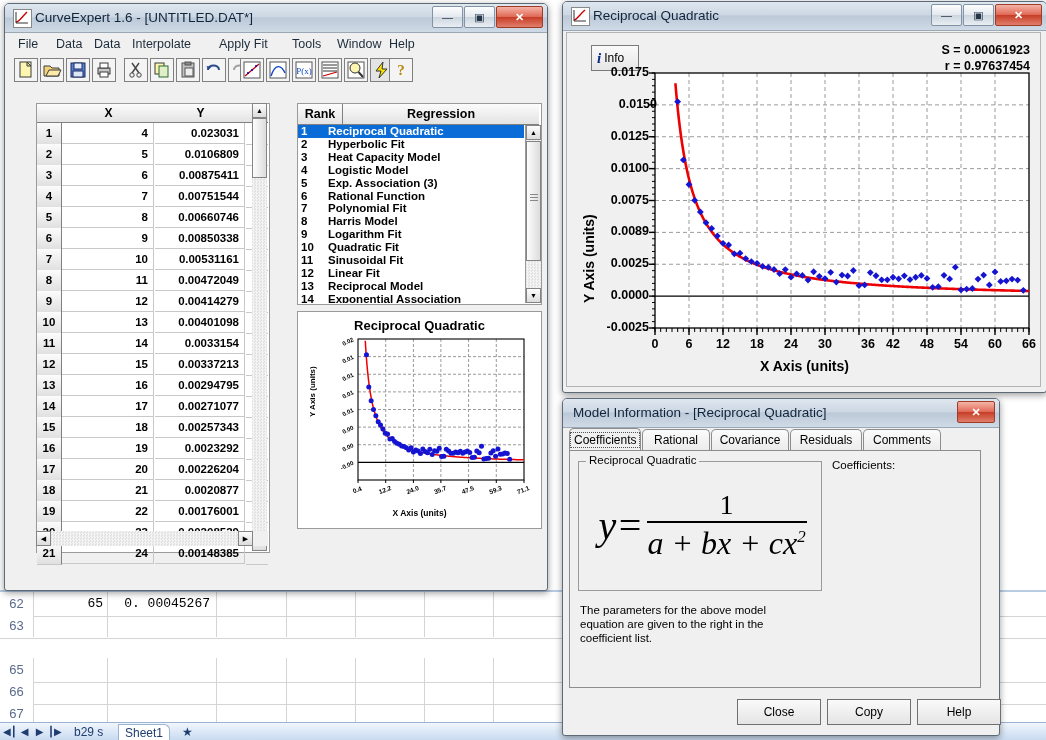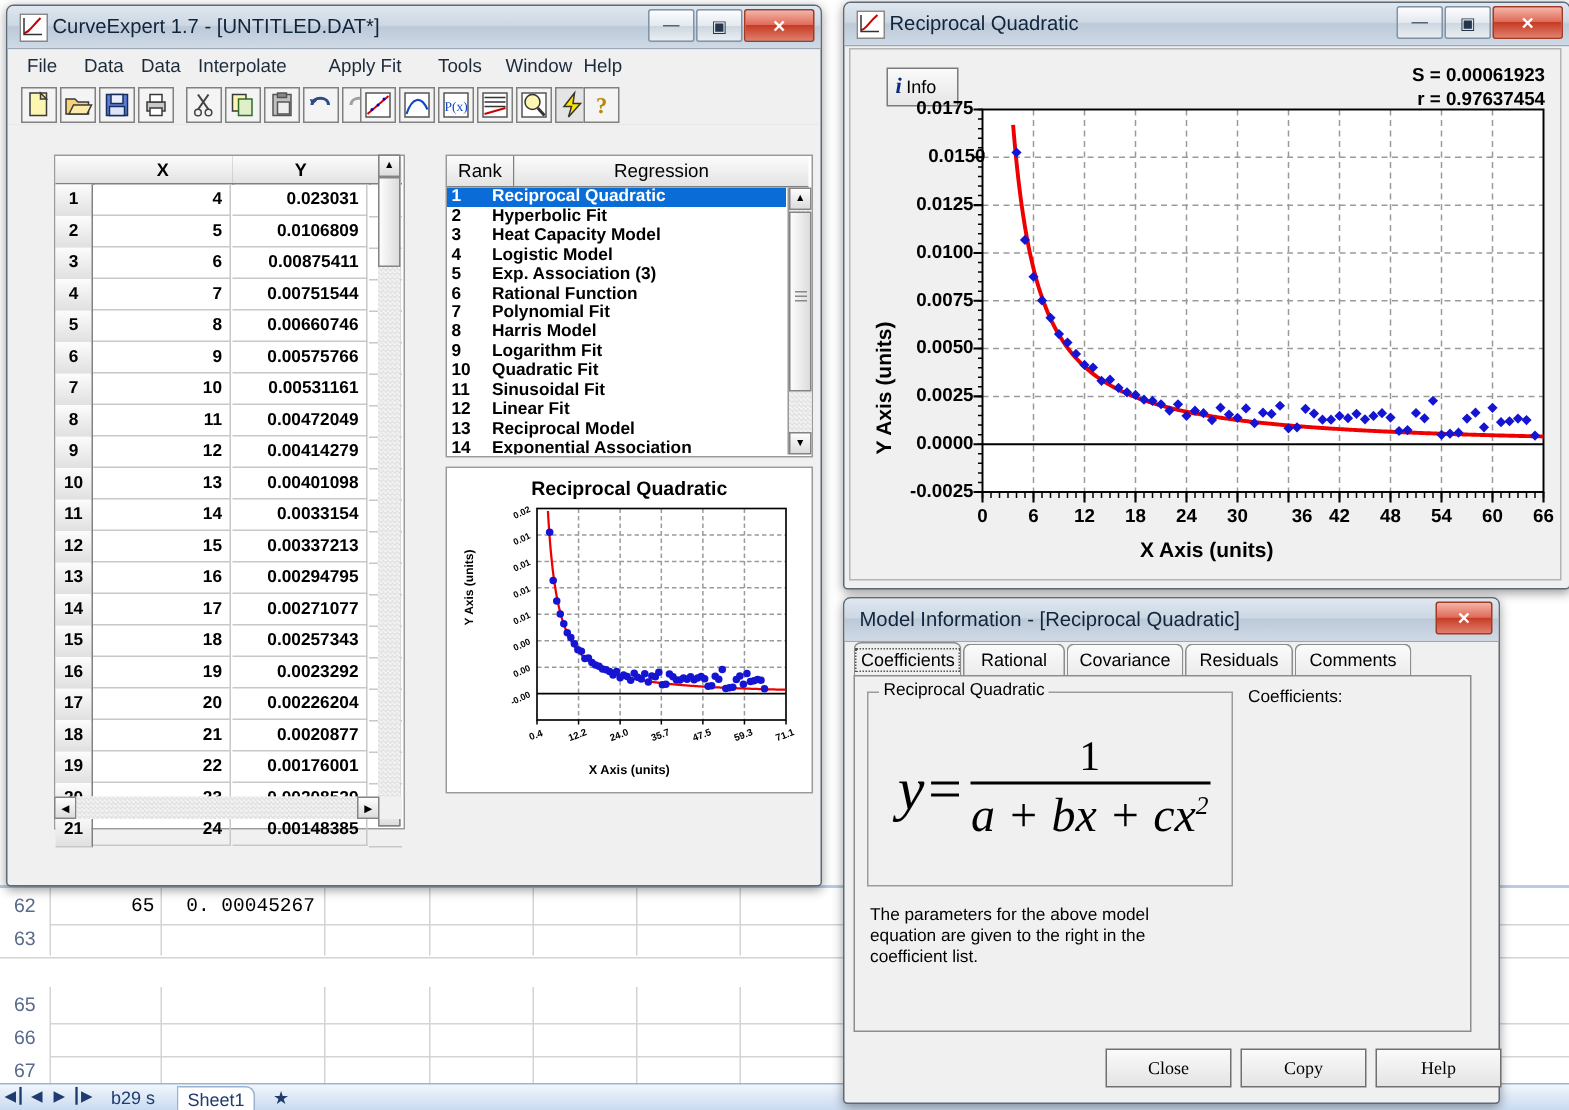--- a/index.html
+++ b/index.html
@@ -79,21 +79,21 @@
   .sb-arrow{position:absolute;width:15px;height:15px;background:linear-gradient(#fdfdfd,#dcdcdc);
       border:1px solid #848484;box-sizing:border-box;display:flex;align-items:center;justify-content:center;font-size:7px;}
   .sb-arrow.h{width:15px;height:15px;}
   .sb-thumb{position:absolute;background:linear-gradient(90deg,#fdfdfd,#dcdcdc);
       border:1px solid #848484;box-sizing:border-box;}
   .sb-track{position:absolute;background:repeating-conic-gradient(#f4f4f4 0% 25%, #e2e2e2 0% 50%) 0 0/3px 3px;}
   
   #rank-wrap{position:absolute;left:291px;top:20px;width:243px;height:200px;background:#fff;
       border:1px solid #9a9a9a;}
   .r-hdr{position:absolute;top:0;height:20px;line-height:20px;text-align:center;font-size:12.5px;
-      font-weight:normal;background:linear-gradient(#fcfcfc,#e3e3e3);border-bottom:1px solid #808080;}
+      font-weight:bold;background:linear-gradient(#fcfcfc,#e3e3e3);border-bottom:1px solid #808080;}
   .r-row{position:absolute;left:0;height:13px;width:226px;}
   .r-row.sel{background:#0a6cd6;color:#fff;}
   .r-num{position:absolute;left:3px;top:0;width:24px;height:13px;line-height:13px;font-size:11.5px;font-weight:bold;}
   .r-name{position:absolute;left:30px;top:0;height:13px;line-height:13px;font-size:11.5px;font-weight:bold;}
   
   #thumb-wrap{position:absolute;left:291px;top:228px;width:243px;height:216px;background:#fff;
       border:1px solid #9a9a9a;}
   
   #statusbar{position:absolute;left:1px;top:559px;width:540px;height:26px;background:#f0f0f0;}
   .sp{position:absolute;top:3px;height:20px;border:1px solid #a5a5a5;background:#f6f6f6;
@@ -123,21 +123,21 @@
       border:1px solid #8d8d8d;box-sizing:border-box;}
   #eqgroup{position:absolute;left:8px;top:10px;width:244px;height:130px;
       border:1px solid #9b9b9b;box-sizing:border-box;}
   #eqgroup-lab{position:absolute;left:16px;top:3px;background:#f0f0f0;padding:0 3px;font-size:11.5px;}
   #coef-lab{position:absolute;left:262px;top:8px;font-size:11.5px;}
   #coef-box{position:absolute;left:262px;top:24px;width:140px;height:118px;background:#f0f0f0;
       border:1px solid #a0a0a0;box-shadow:inset 1px 1px 0 #808080;box-sizing:border-box;
       padding:4px 0 0 4px;font-size:11.5px;line-height:15px;font-family:"Liberation Sans",sans-serif;}
   #note{position:absolute;left:10px;top:152px;width:230px;font-size:11.5px;line-height:14px;}
   .dlgbtn{position:absolute;top:270px;width:82px;height:24px;background:linear-gradient(#fafafa,#e4e4e4);
-      border:1px solid #707070;font-size:12px;display:flex;align-items:center;justify-content:center;font-family:Liberation Serif, serif;}
+      border:1px solid #707070;font-size:12px;display:flex;align-items:center;justify-content:center;}
   .eq-frac{position:absolute;}
 </style>
 </head>
 <body>
 
 <div id="excel-bg">
     <div class="xl-row" style="top:592px;">
       <div class="xl-rowhdr">62</div>
       <div class="xl-cell" style="left:34px;width:74px;text-align:right;padding-right:4px;box-sizing:border-box;">65</div>
       <div class="xl-cell" style="left:109px;width:108px;text-align:right;padding-right:6px;box-sizing:border-box;">0. 00045267</div>
@@ -205,21 +205,21 @@
 
 <div class="win" id="main-win">
   <div class="win-title">
     <div class="win-ico">
       <svg width="15" height="15" viewBox="0 0 15 15">
         <rect width="15" height="15" fill="#fff"></rect>
         <path d="M2 12 C5 12 7 8 13 2" stroke="#c00" stroke-width="1.4" fill="none"></path>
         <path d="M2 2 L2 13 L14 13" stroke="#333" stroke-width="1" fill="none"></path>
       </svg>
     </div>
-    <div class="tt">CurveExpert 1.7 - [UNTITLED.DAT*]</div>
+    <div class="tt">CurveExpert 1.6 - [UNTITLED.DAT*]</div>
     <div class="wbtns">
       <div class="wbtn">—</div>
       <div class="wbtn">▣</div>
       <div class="wbtn close">✕</div>
     </div>
   </div>
 
   <div id="menubar">
       <div class="menu-item" style="left:10px;">File</div>
       <div class="menu-item" style="left:48px;">Data</div>
@@ -372,21 +372,21 @@
     </div>
           <div class="g-row" style="top:103px;">
       <div class="g-rh">5</div>
       <div class="g-cx">8</div>
       <div class="g-cy">0.00660746</div>
       <div class="g-cz"></div>
     </div>
           <div class="g-row" style="top:124px;">
       <div class="g-rh">6</div>
       <div class="g-cx">9</div>
-      <div class="g-cy">0.00575766</div>
+      <div class="g-cy">0.00850338</div>
       <div class="g-cz"></div>
     </div>
           <div class="g-row" style="top:145px;">
       <div class="g-rh">7</div>
       <div class="g-cx">10</div>
       <div class="g-cy">0.00531161</div>
       <div class="g-cz"></div>
     </div>
           <div class="g-row" style="top:166px;">
       <div class="g-rh">8</div>
@@ -908,21 +908,21 @@
         <line x1="450.6666666666667" y1="295" x2="450.6666666666667" y2="299" stroke="#000" stroke-width="1"></line>
         <line x1="456.3333333333333" y1="295" x2="456.3333333333333" y2="299" stroke="#000" stroke-width="1"></line>
         <line x1="462" y1="295" x2="462" y2="299" stroke="#000" stroke-width="1"></line>
       </svg>
     <div id="plot-ticklabels">
         <div class="ytick" style="left:4px;top:32px;width:78px;">0.0175</div>
         <div class="ytick" style="left:12px;top:63.87500000000003px;width:78px;">0.0150</div>
         <div class="ytick" style="left:4px;top:95.75px;width:78px;">0.0125</div>
         <div class="ytick" style="left:4px;top:127.625px;width:78px;">0.0100</div>
         <div class="ytick" style="left:4px;top:159.5px;width:78px;">0.0075</div>
-        <div class="ytick" style="left:4px;top:191.375px;width:78px;">0.0050</div>
+        <div class="ytick" style="left:4px;top:191.375px;width:78px;">0.0089</div>
         <div class="ytick" style="left:4px;top:223.25px;width:78px;">0.0025</div>
         <div class="ytick" style="left:4px;top:255.125px;width:78px;">0.0000</div>
         <div class="ytick" style="left:4px;top:287px;width:78px;">-0.0025</div>
         <div class="xtick" style="left:72px;top:304px;width:32px;">0</div>
         <div class="xtick" style="left:106px;top:304px;width:32px;">6</div>
         <div class="xtick" style="left:140px;top:304px;width:32px;">12</div>
         <div class="xtick" style="left:174px;top:304px;width:32px;">18</div>
         <div class="xtick" style="left:208px;top:304px;width:32px;">24</div>
         <div class="xtick" style="left:242px;top:304px;width:32px;">30</div>
         <div class="xtick" style="left:276px;top:304px;width:32px;text-align:right;">36</div>

